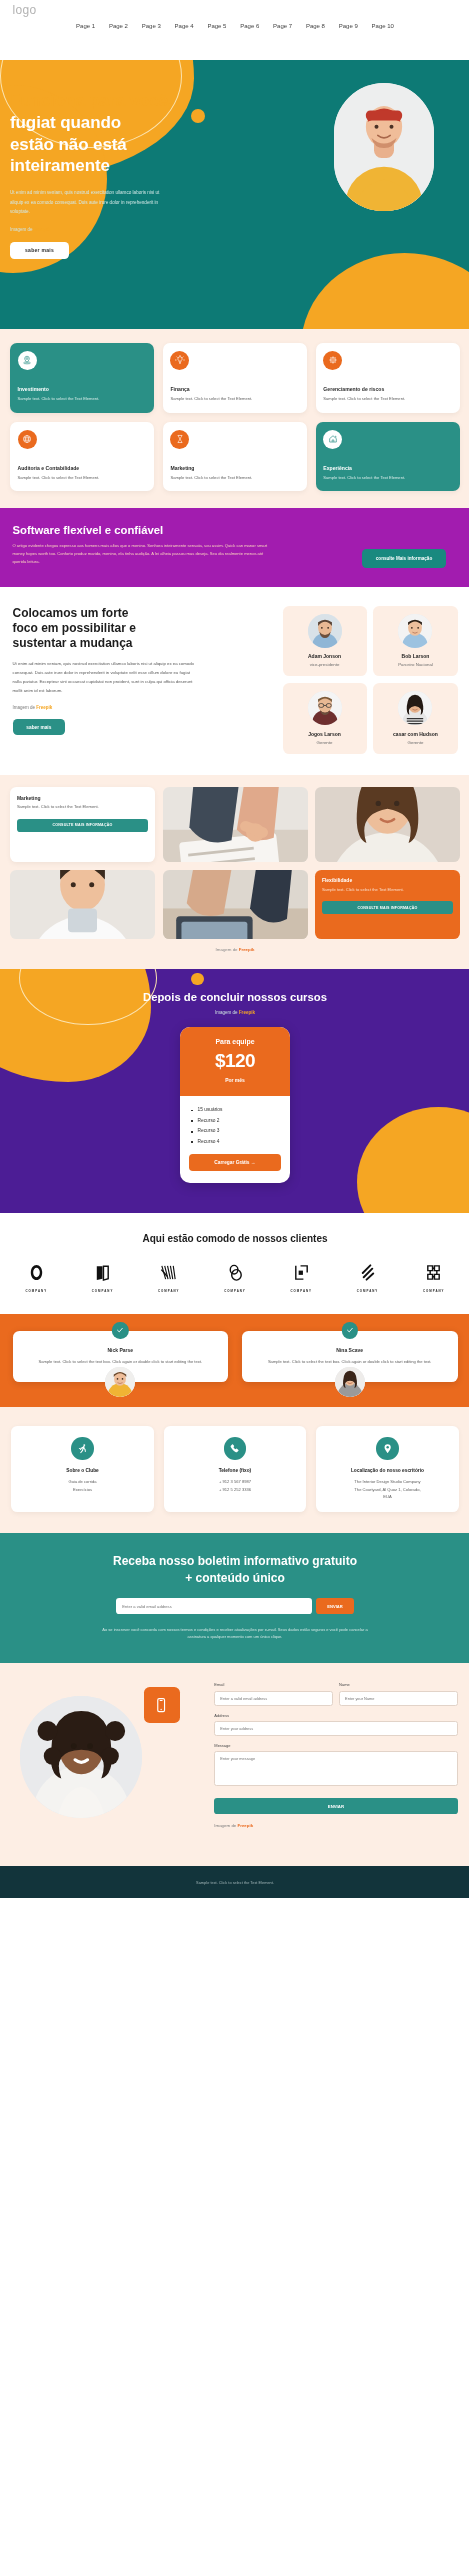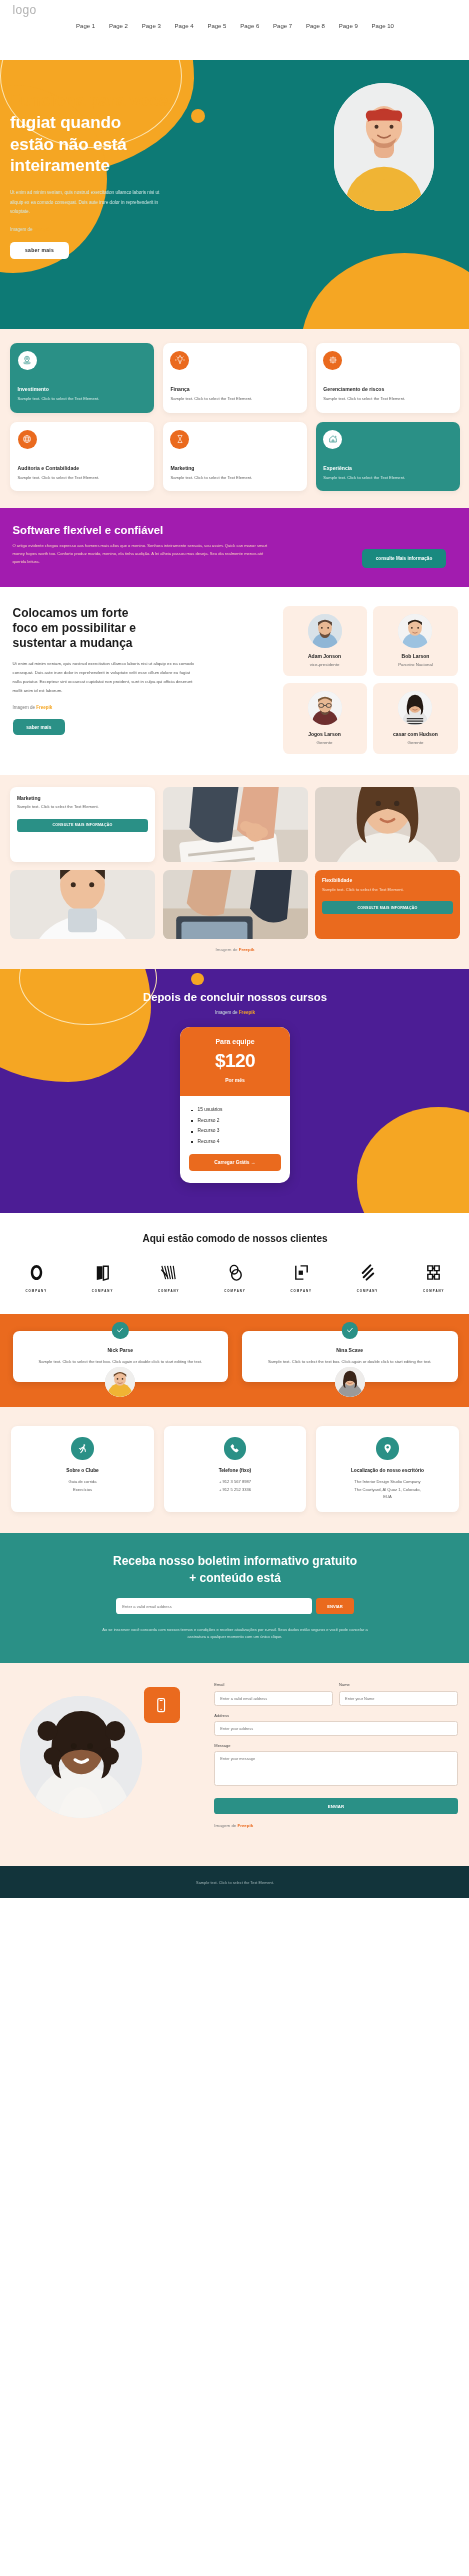--- a/index.html
+++ b/index.html
@@ -778,21 +778,21 @@
         <div class="c-line">The Courtyard, Al Quoz 1, Colorado,</div>
         <div class="c-line">EUA</div>
       </div>
 
     </div>
   </div>
 
   <div class="news">
     <h2>
       <span>Receba nosso boletim informativo gratuito</span><br>
-      <span>+ conteúdo está</span>
+      <span>+ conteúdo único</span>
     </h2>
     <div class="news-form">
       <input type="text" placeholder="Enter a valid email address" style="">
       <button>ENVIAR</button>
     </div>
     <p class="news-note">Ao se inscrever você concorda com nossos termos e condições e receber atualizações por e-mail. Seus dados estão seguros e você pode cancelar a assinatura a qualquer momento com um único clique.</p>
   </div>
 
   <div class="cform">
     <div class="cform-left">

